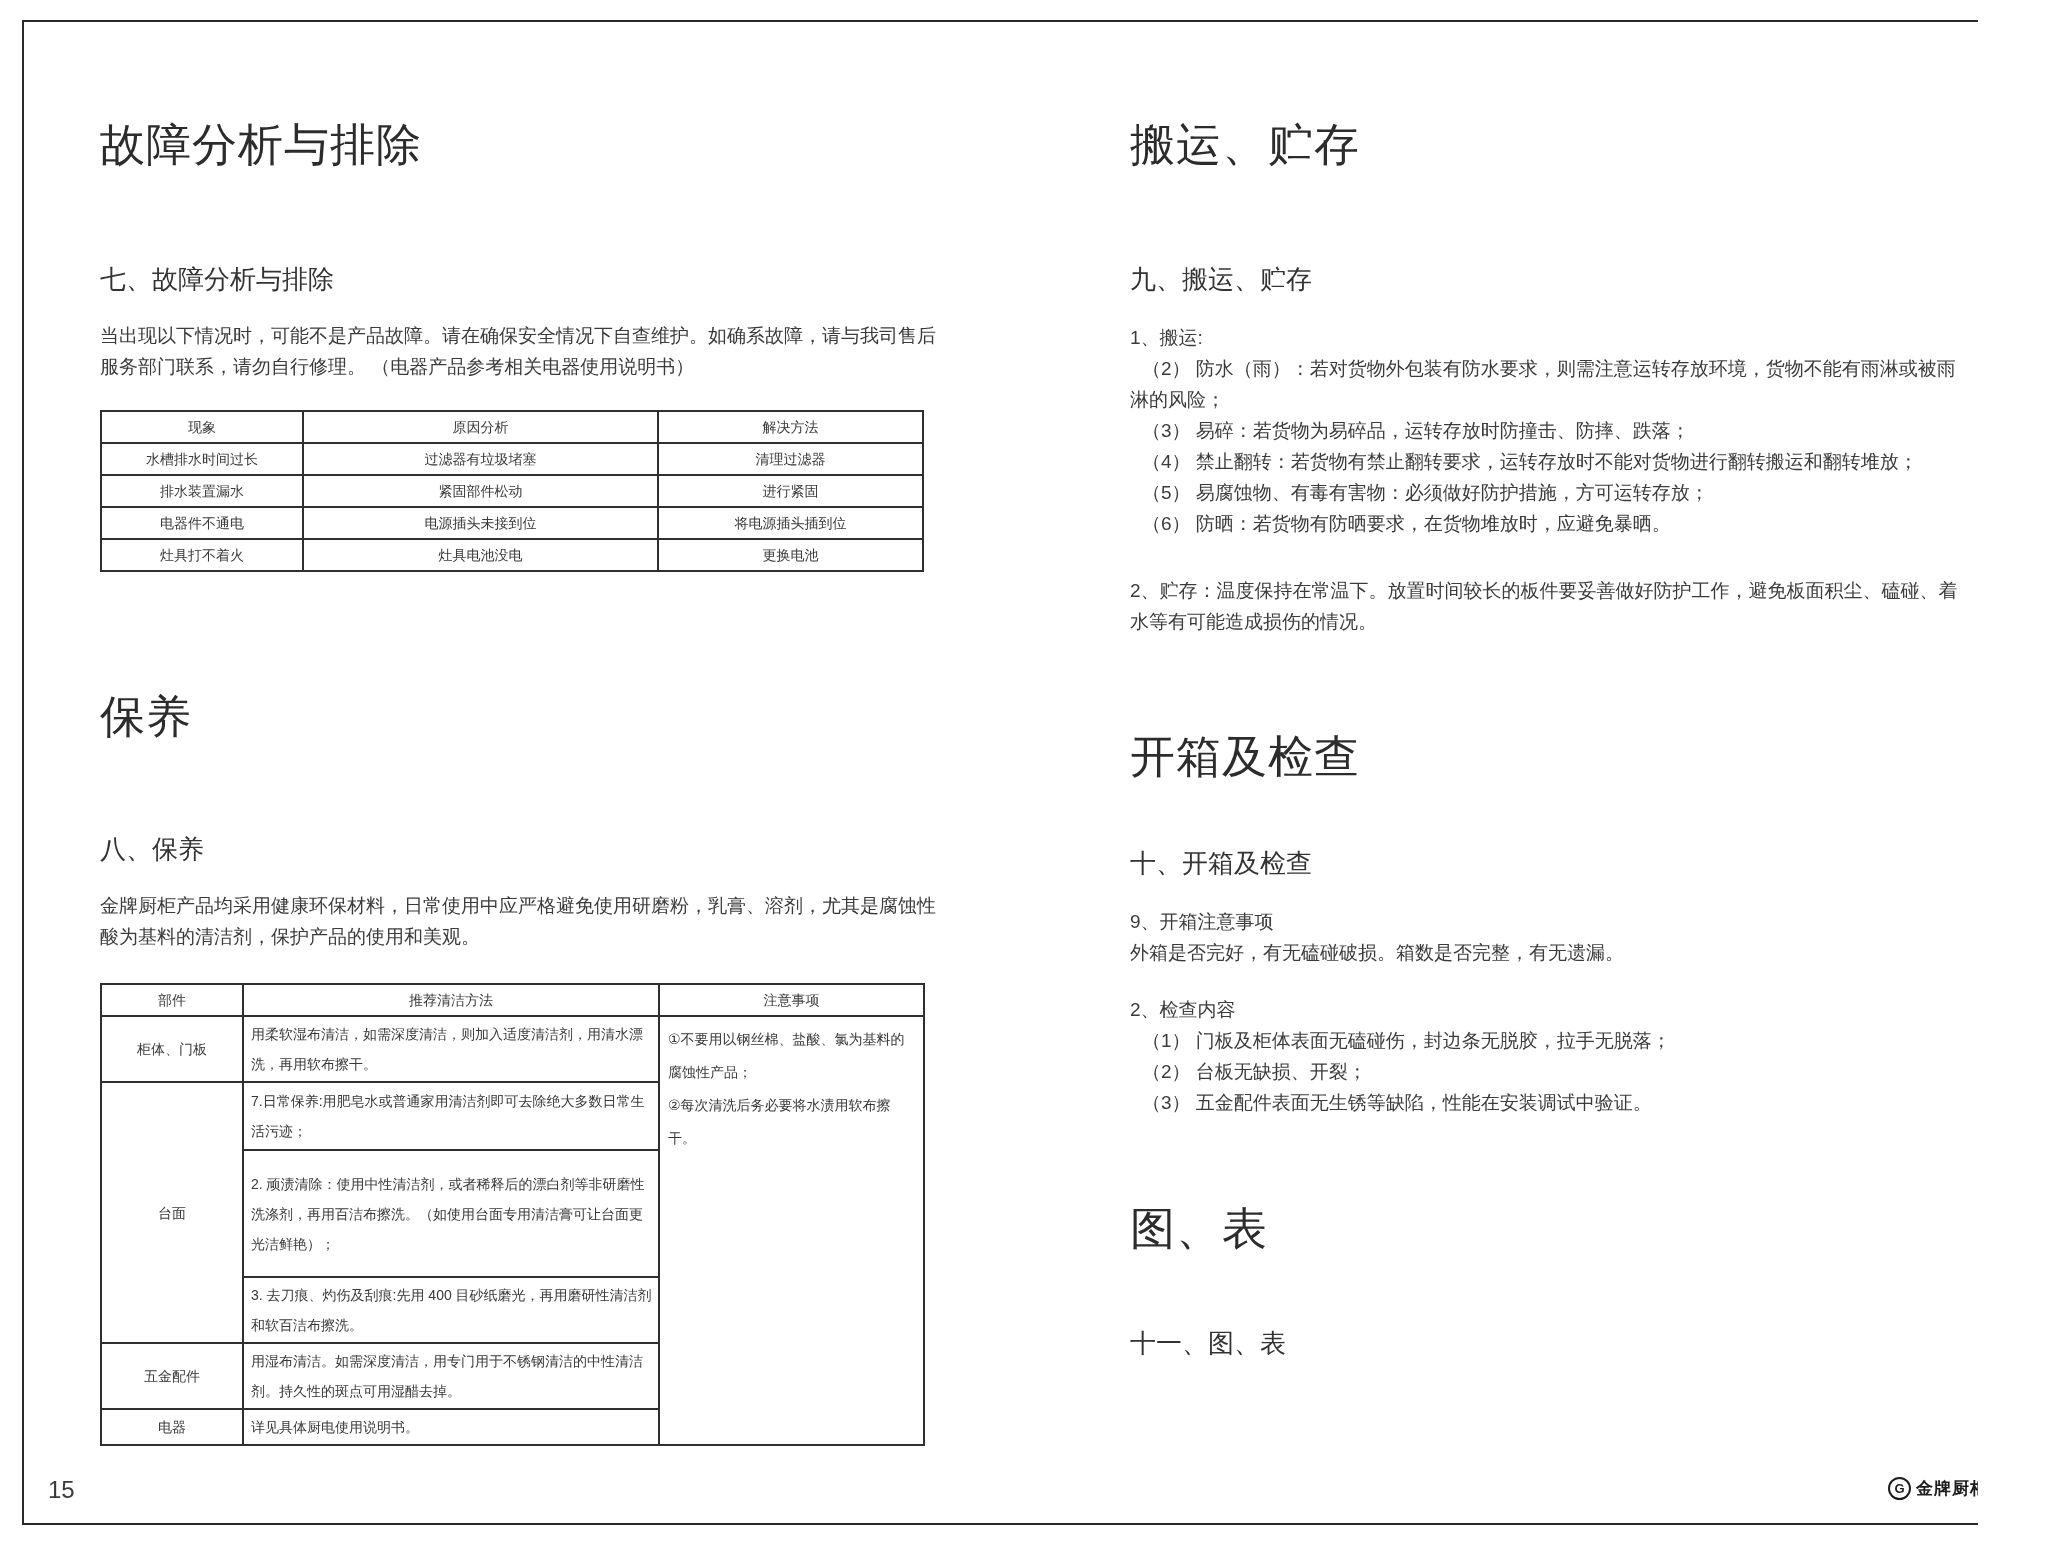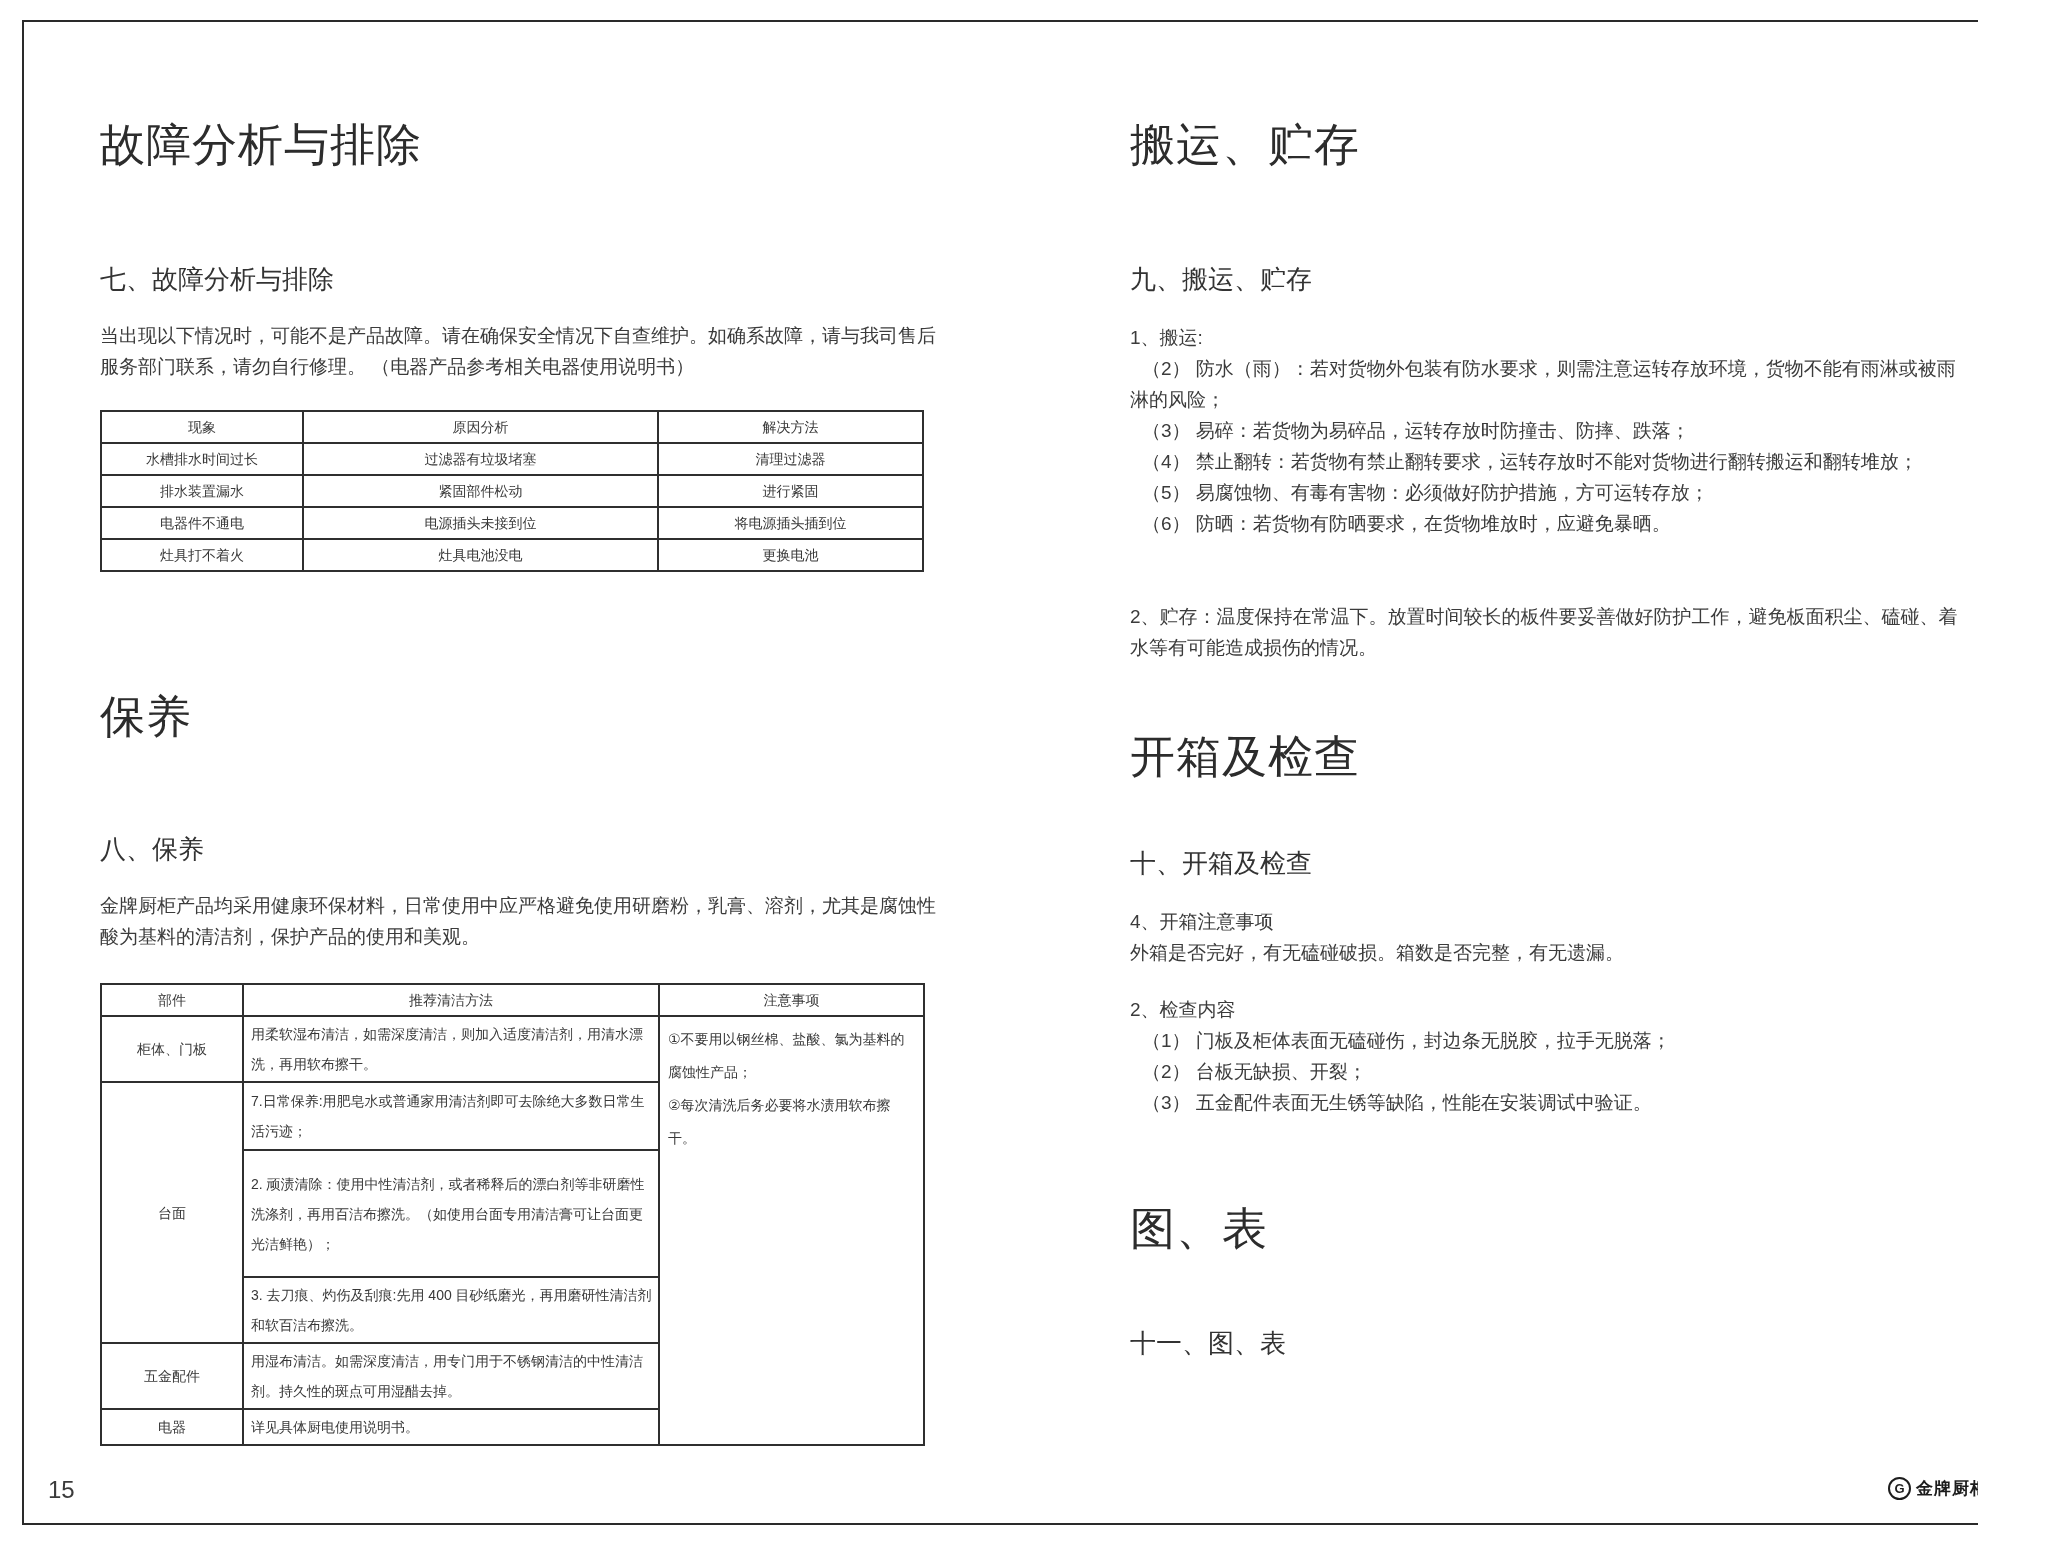--- a/index.html
+++ b/index.html
@@ -140,28 +140,28 @@
 
   <div class="abs" style="left:1130px;top:322px;width:830px;">
     <div class="label-line">1、搬运:</div>
     <div class="item-line">（2） 防水（雨）：若对货物外包装有防水要求，则需注意运转存放环境，货物不能有雨淋或被雨淋的风险；</div>
     <div class="item-line">（3） 易碎：若货物为易碎品，运转存放时防撞击、防摔、跌落；</div>
     <div class="item-line">（4） 禁止翻转：若货物有禁止翻转要求，运转存放时不能对货物进行翻转搬运和翻转堆放；</div>
     <div class="item-line">（5） 易腐蚀物、有毒有害物：必须做好防护措施，方可运转存放；</div>
     <div class="item-line">（6） 防晒：若货物有防晒要求，在货物堆放时，应避免暴晒。</div>
   </div>
 
-  <div class="abs body-text" style="left:1130px;top:601px;width:830px;">2、贮存：温度保持在常温下。放置时间较长的板件要妥善做好防护工作，避免板面积尘、磕碰、着水等有可能造成损伤的情况。</div>
+  <div class="abs body-text" style="left:1130px;top:575px;width:830px;">2、贮存：温度保持在常温下。放置时间较长的板件要妥善做好防护工作，避免板面积尘、磕碰、着水等有可能造成损伤的情况。</div>
 
   <div class="abs h-major" style="left:1130px;top:732px;text-align:right;">开箱及检查</div>
 
   <div class="abs h-sub" style="left:1130px;top:848px;">十、开箱及检查</div>
 
   <div class="abs" style="left:1130px;top:906px;width:830px;">
-    <div class="label-line">4、开箱注意事项</div>
+    <div class="label-line">9、开箱注意事项</div>
     <div class="label-line">外箱是否完好，有无磕碰破损。箱数是否完整，有无遗漏。</div>
   </div>
 
   <div class="abs" style="left:1130px;top:994px;width:830px;">
     <div class="label-line">2、检查内容</div>
     <div class="item-line">（1） 门板及柜体表面无磕碰伤，封边条无脱胶，拉手无脱落；</div>
     <div class="item-line">（2） 台板无缺损、开裂；</div>
     <div class="item-line">（3） 五金配件表面无生锈等缺陷，性能在安装调试中验证。</div>
   </div>
 

